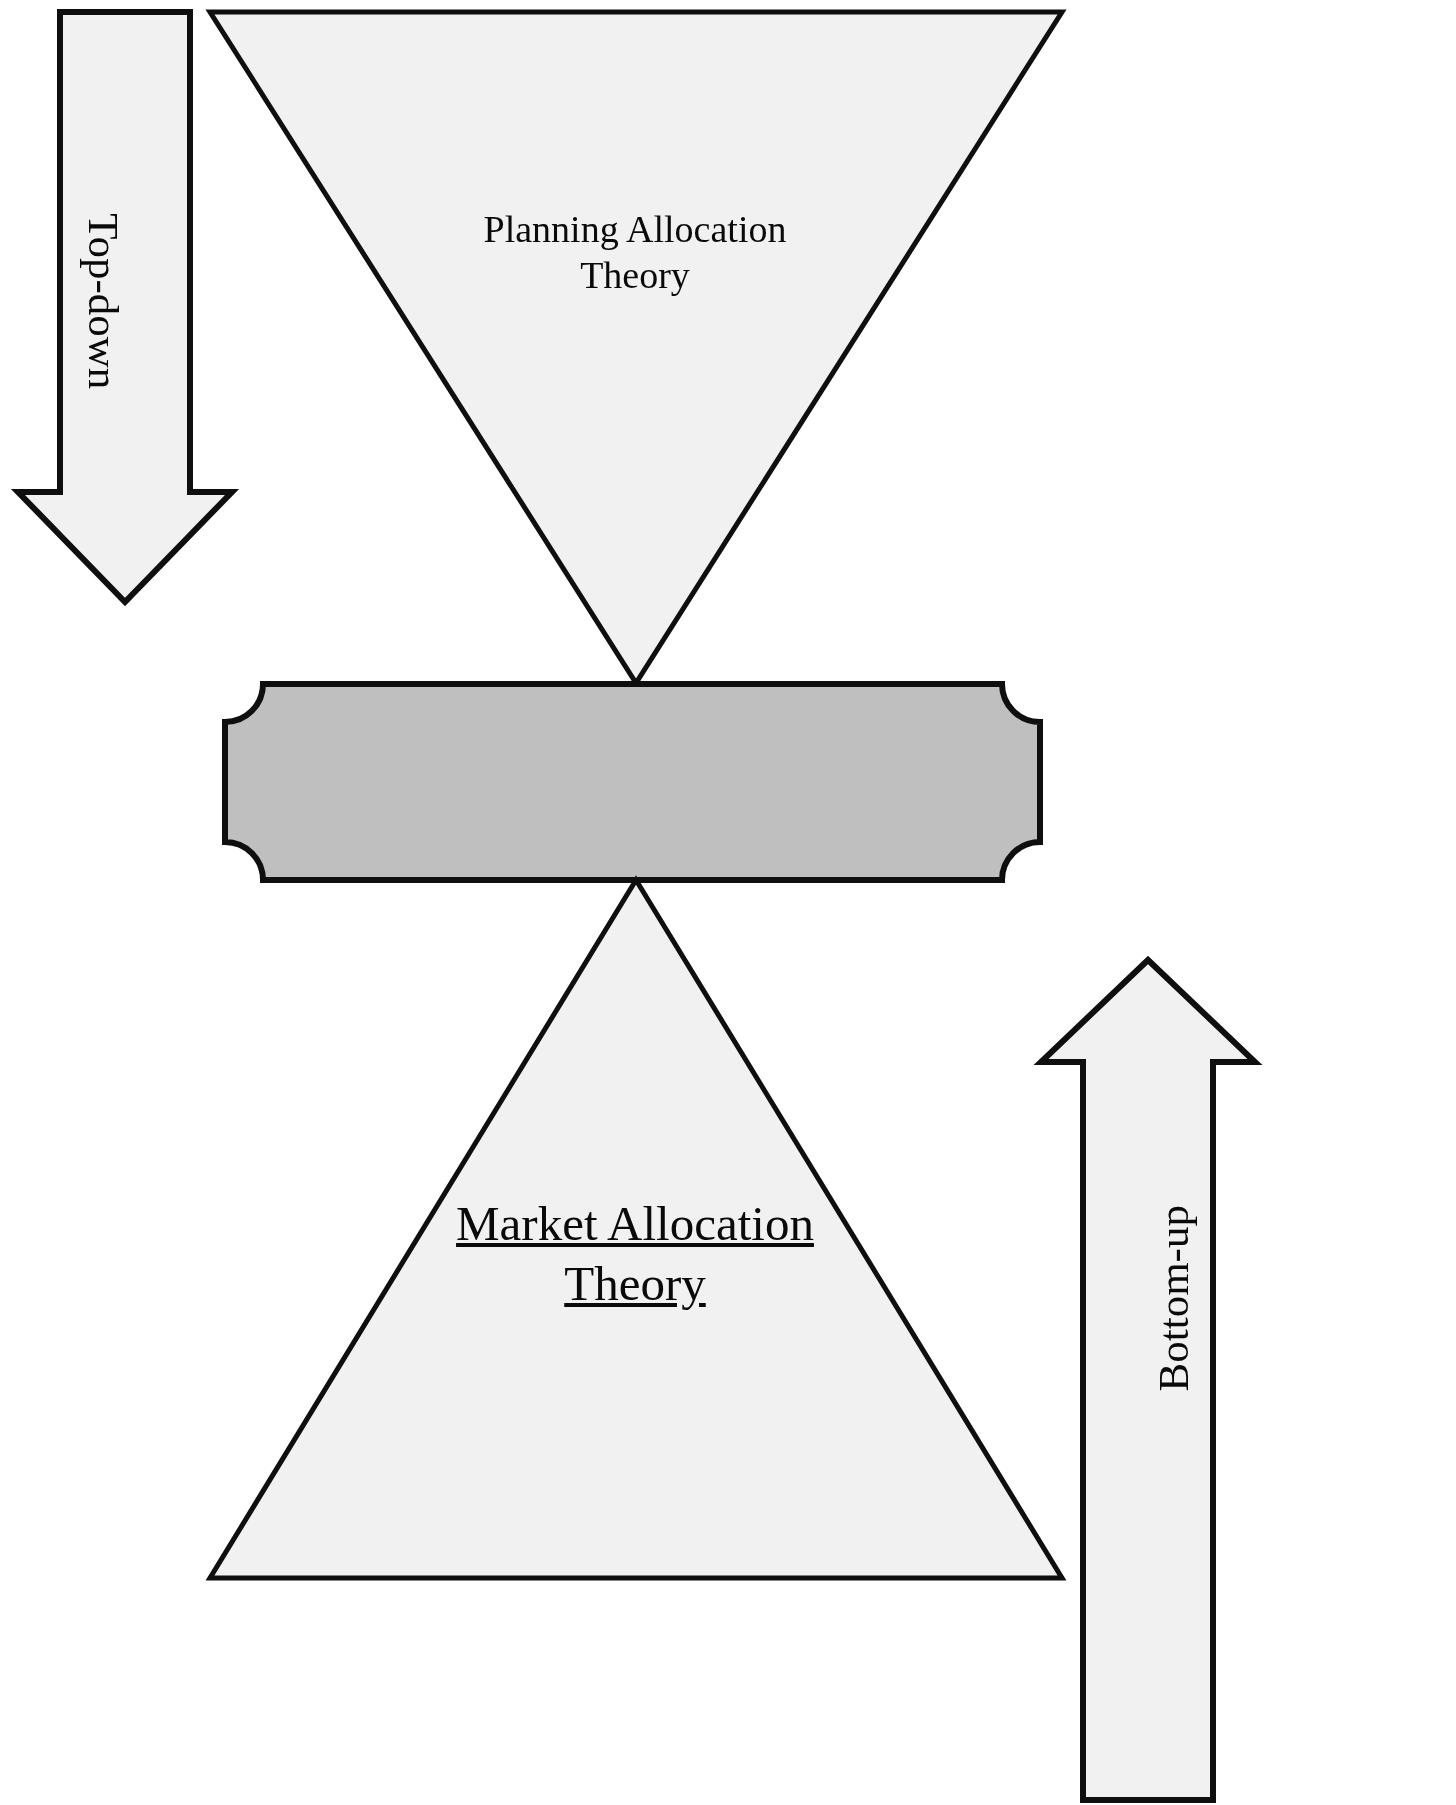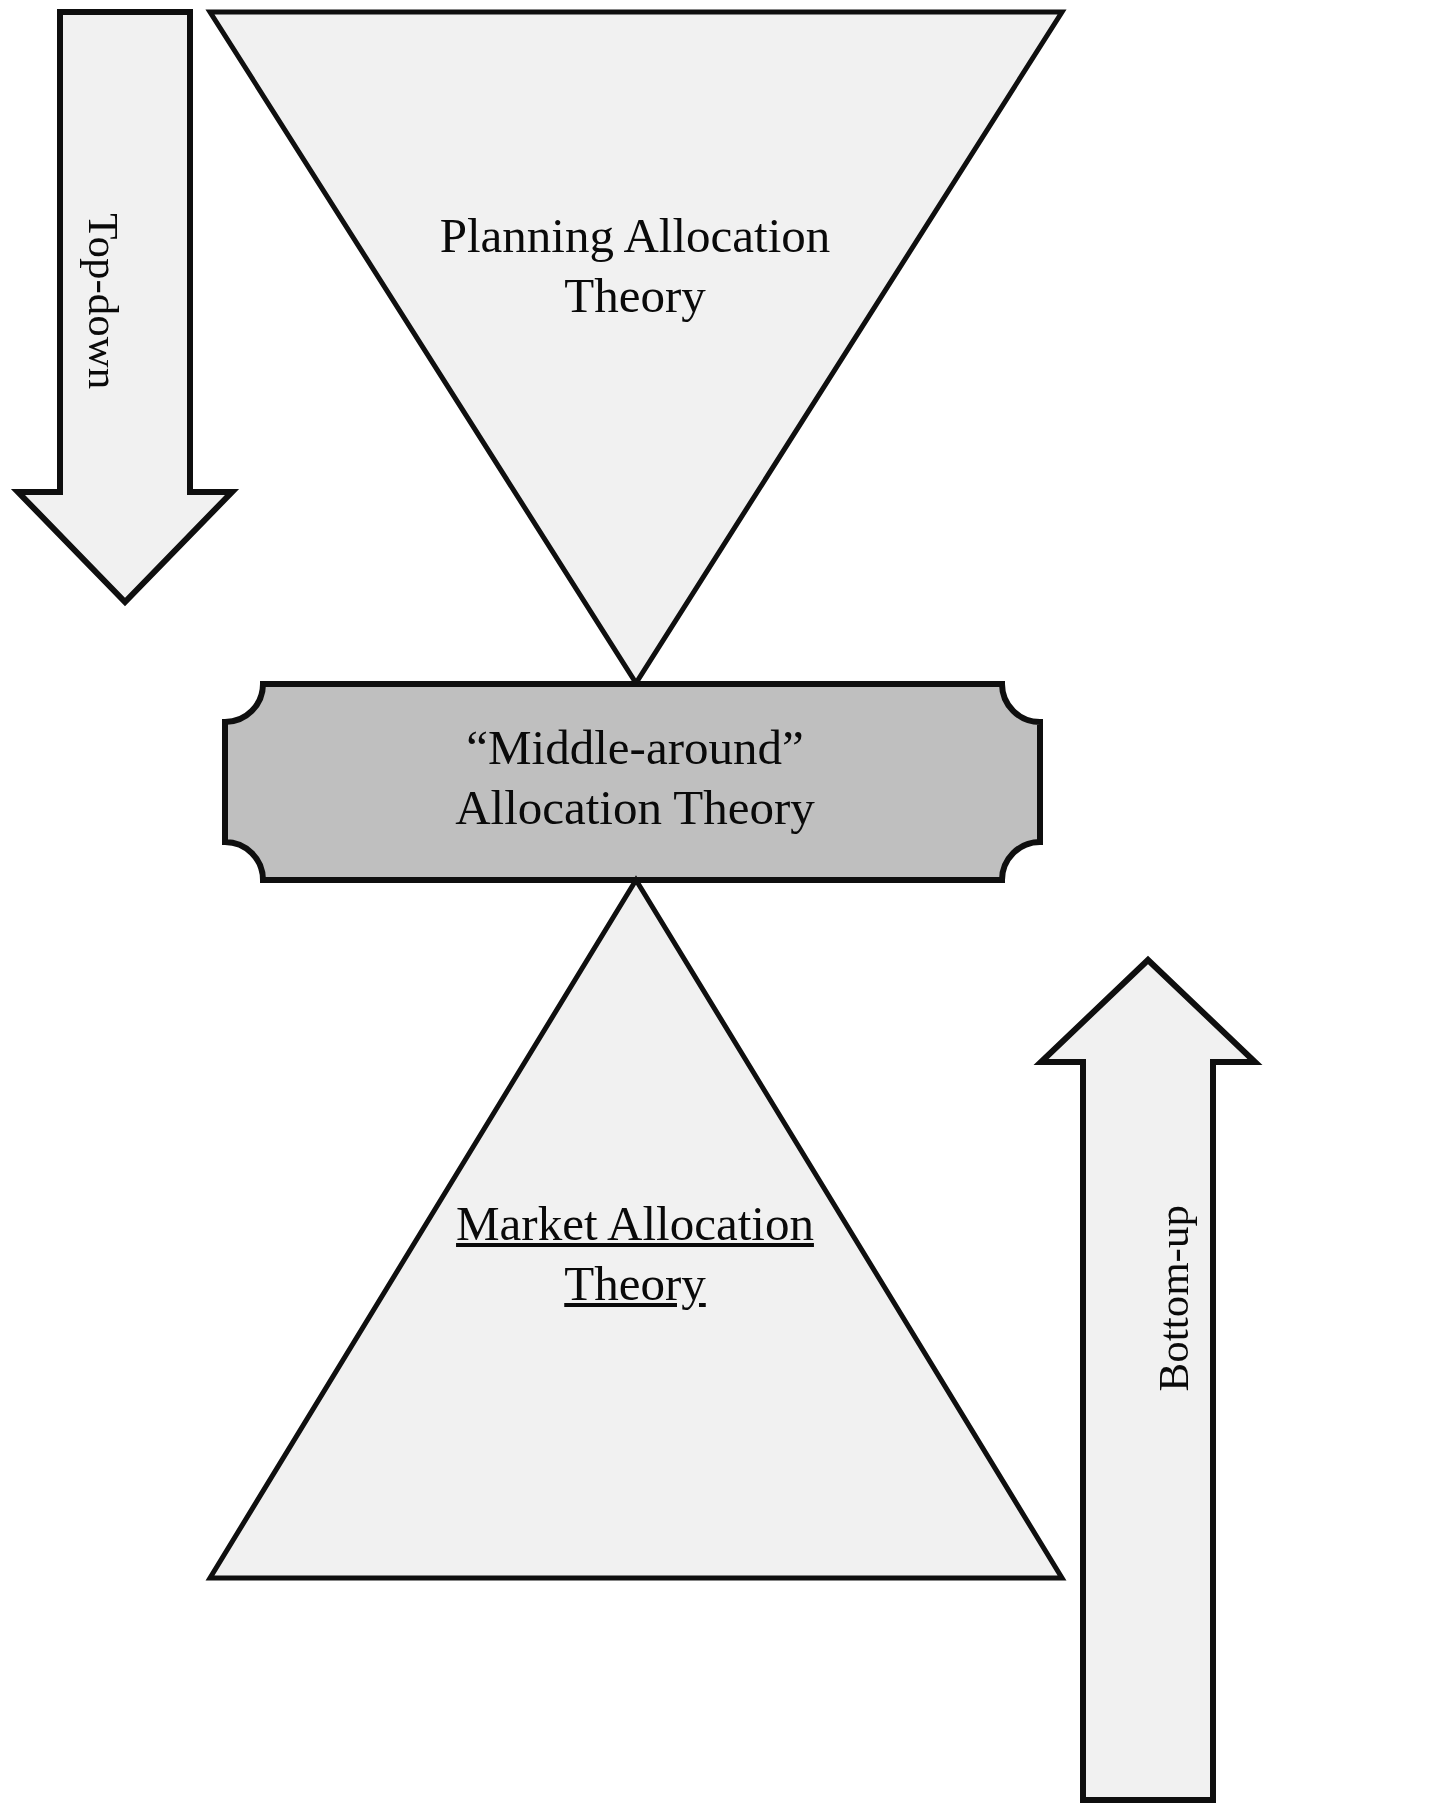--- a/index.html
+++ b/index.html
@@ -31,21 +31,21 @@
     font-family: "Liberation Serif", "DejaVu Serif", serif;
     line-height: 1.22;
     white-space: pre-line;
     pointer-events: none;
     user-select: none;
   }
   #label-planning {
     left: 330px;
     top: 206px;
     width: 610px;
-    font-size: 49px;
+    font-size: 38px;
   }
   #label-middle {
     left: 280px;
     top: 718px;
     width: 710px;
     font-size: 49px;
   }
   #label-market {
     left: 330px;
     top: 1194px;
@@ -123,22 +123,20 @@
                L 1083 1800
                L 1083 1062
                L 1041 1062
                Z" fill="#f1f1f1" stroke="#0f0f0f" stroke-width="6" stroke-linejoin="miter"></path>
     </g>
   </svg>
 
   <div class="shape-label" id="label-planning">Planning Allocation
 Theory</div>
 
-  <div class="shape-label" id="label-middle">“Middle-around”
-Allocation Theory</div>
 
   <div class="shape-label" id="label-market">Market Allocation
 Theory</div>
 
   <div class="shape-label" id="label-topdown">Top-down</div>
 
   <div class="shape-label" id="label-bottomup">Bottom-up</div>
 
 </div>
 

